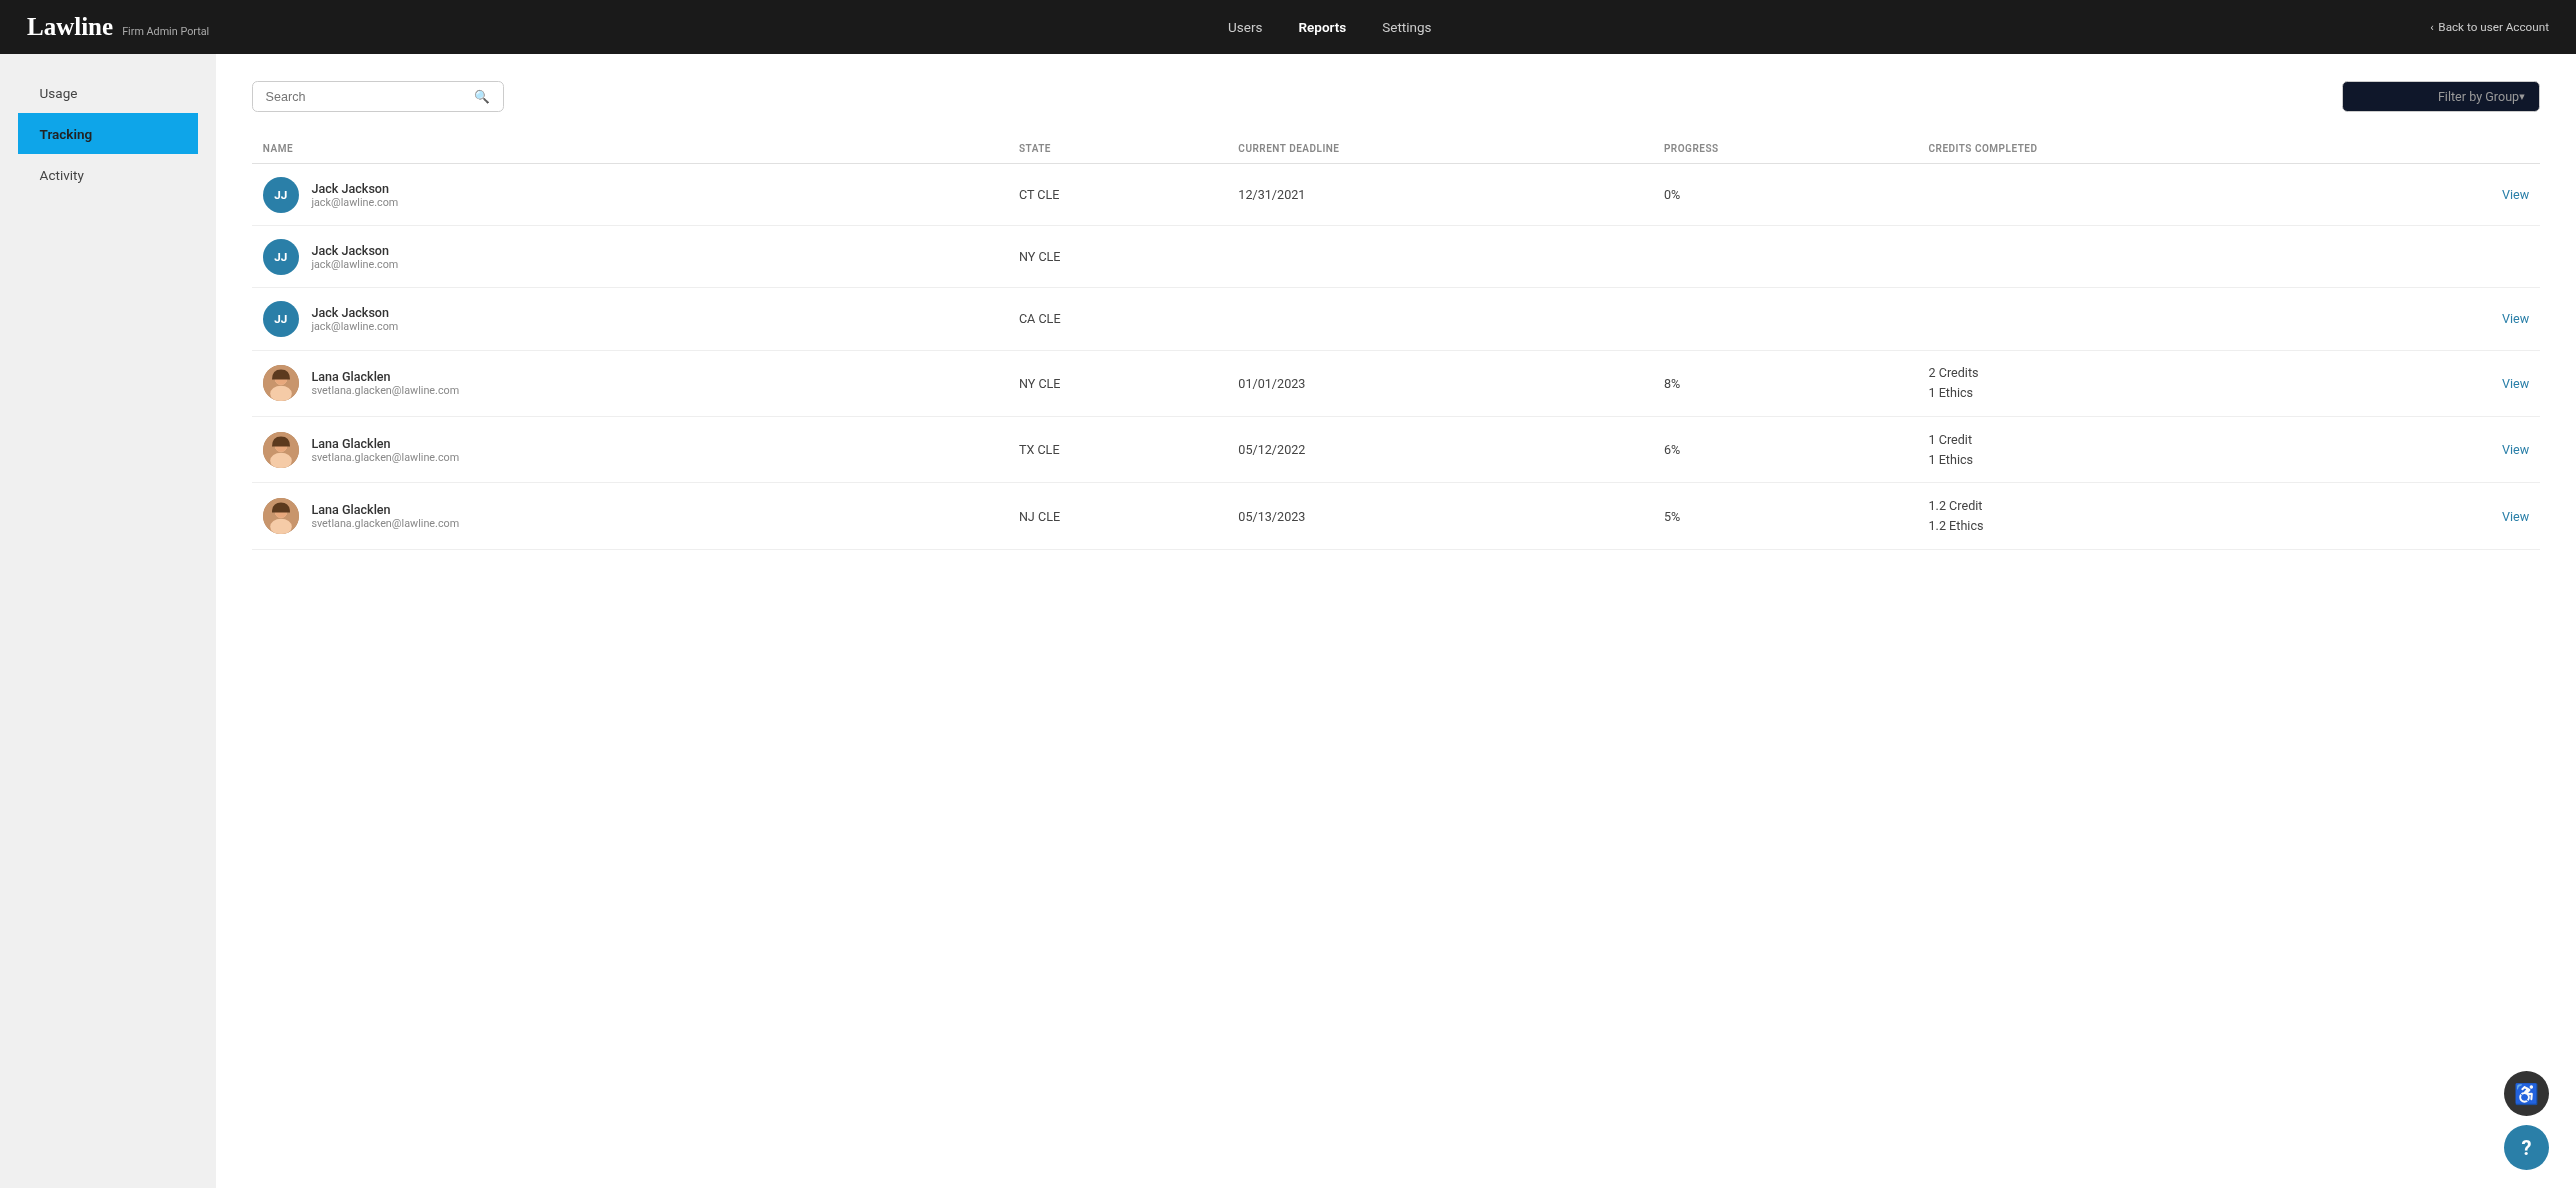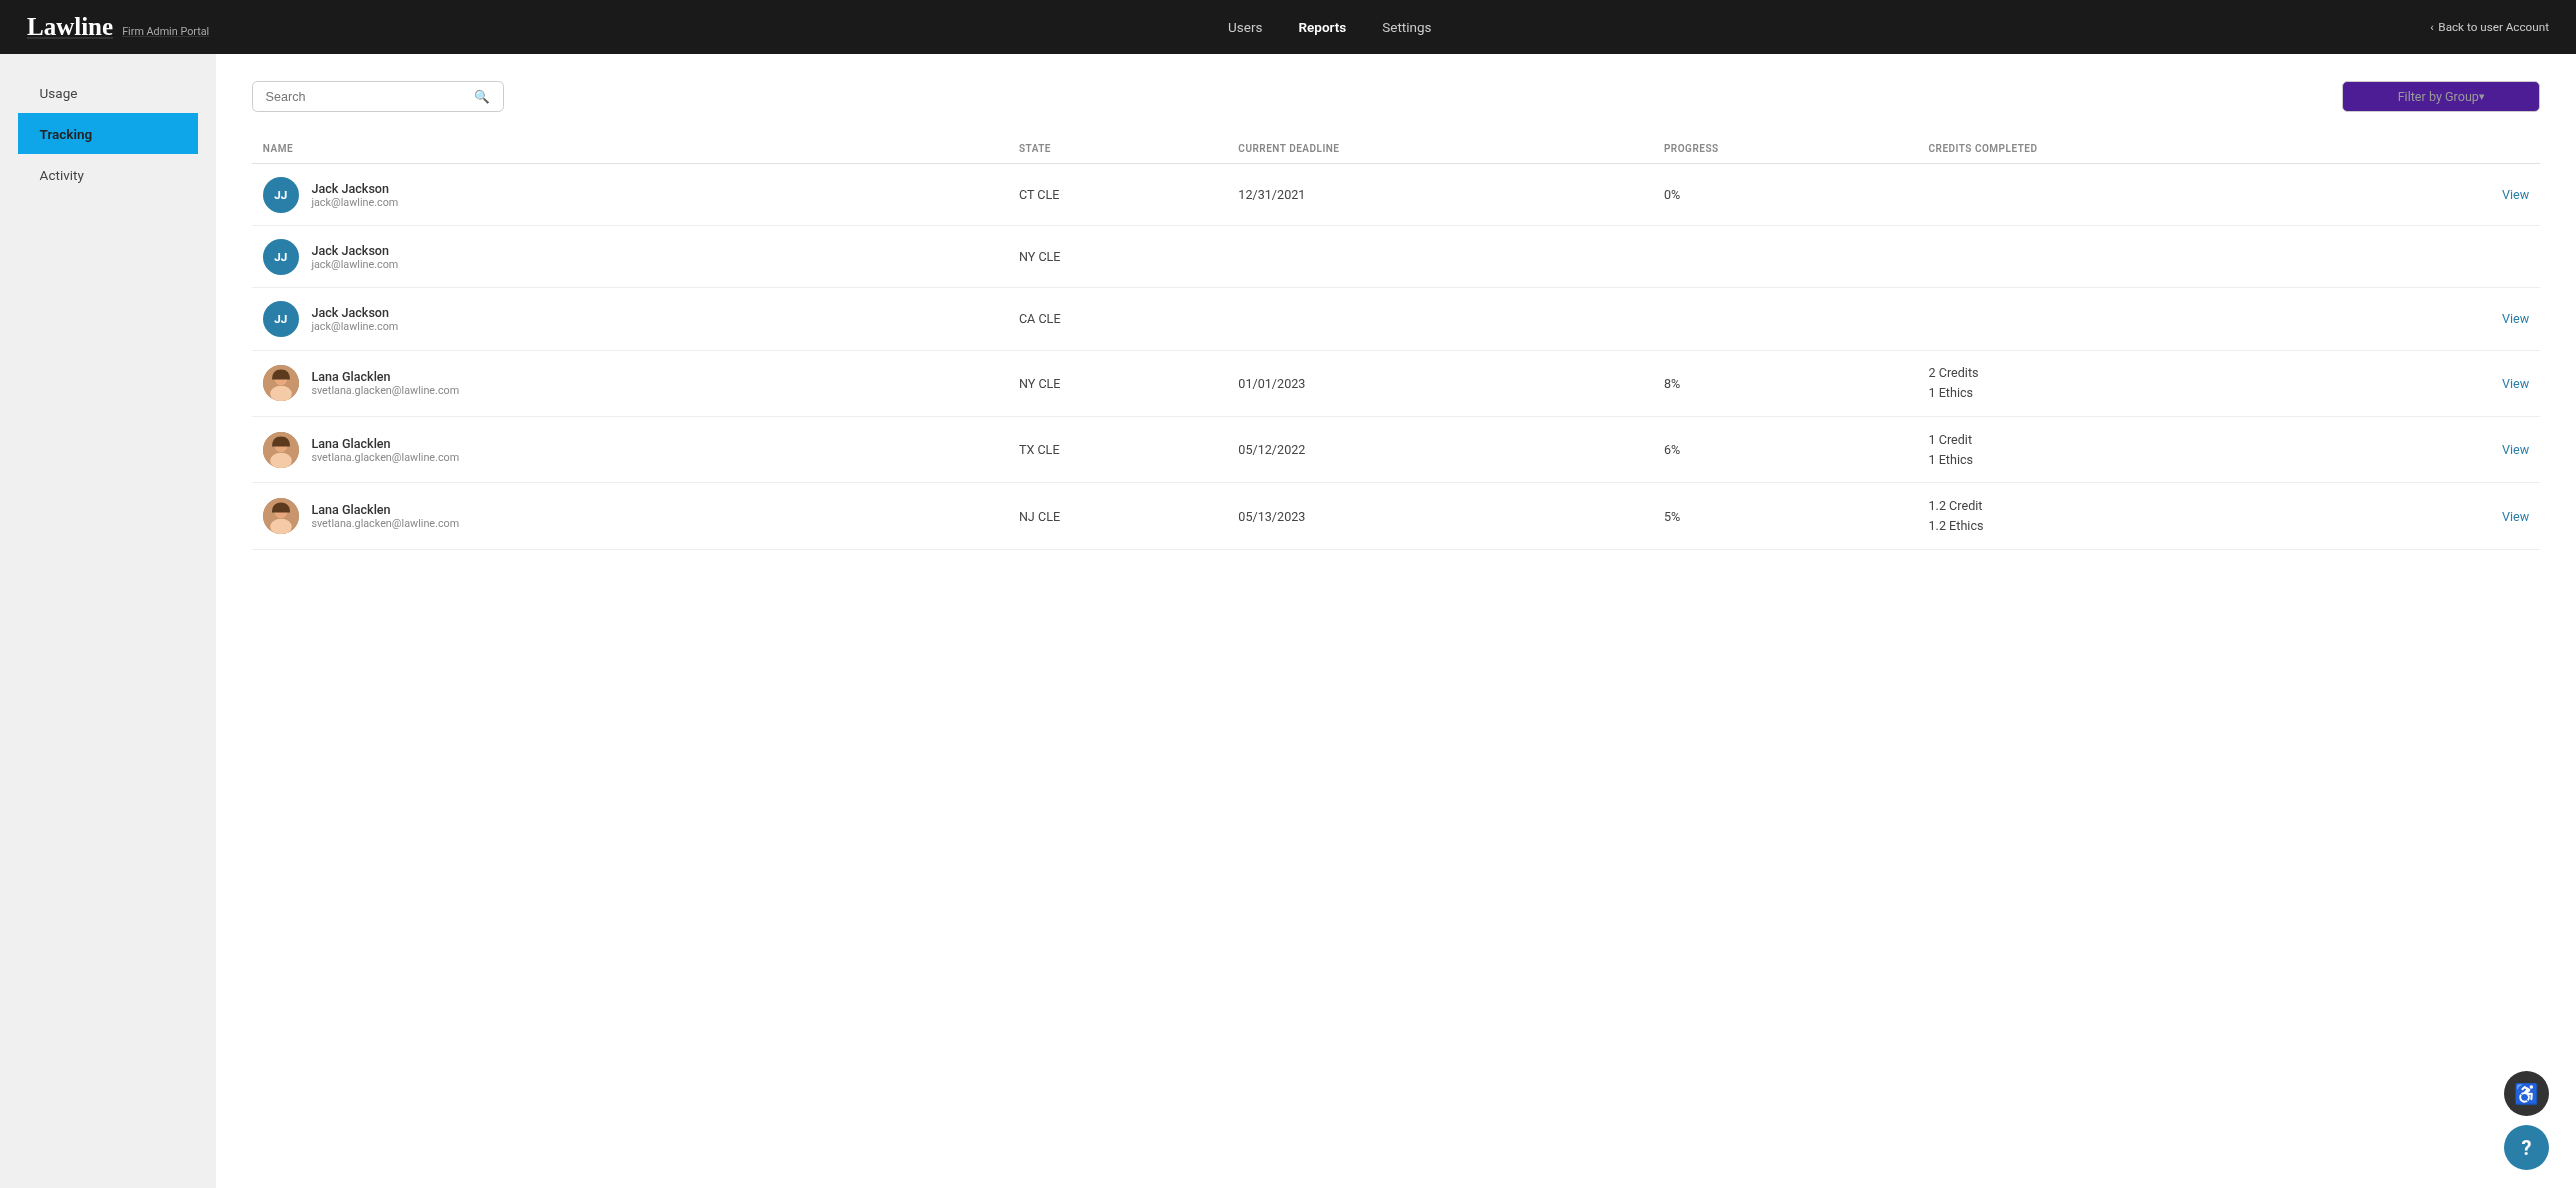--- a/index.html
+++ b/index.html
@@ -14,21 +14,20 @@
       padding: 0 27px;
       position: fixed;
       top: 0; left: 0; right: 0;
       z-index: 100;
     }
     .logo-area {
       display: flex;
       align-items: baseline;
       gap: 9px;
       margin-right: 20px;
-      text-decoration: underline;
     }
     .logo-subtitle {
       font-size: 10.8px;
       color: #aaa;
     }
     .nav-links {
       display: flex;
       gap: 36px;
       flex: 1;
       justify-content: center;
@@ -120,23 +119,23 @@
       color: #999;
       font-size: 12.6px;
     }
     .filter-dropdown {
       display: flex;
       align-items: center;
       border: 0.9px solid #ccc;
       border-radius: 5.4px;
       padding: 7.2px 14.4px;
       width: 198px;
-      background: #4c1d95;
-      cursor: pointer;
-      justify-content: center;
+      background: #0f172a;
+      cursor: pointer;
+      justify-content: flex-end;
     }
     .filter-label {
       font-size: 12.6px;
       color: #999;
     }
     .filter-arrow {
       color: #999;
       font-size: 10.8px;
     }
 

